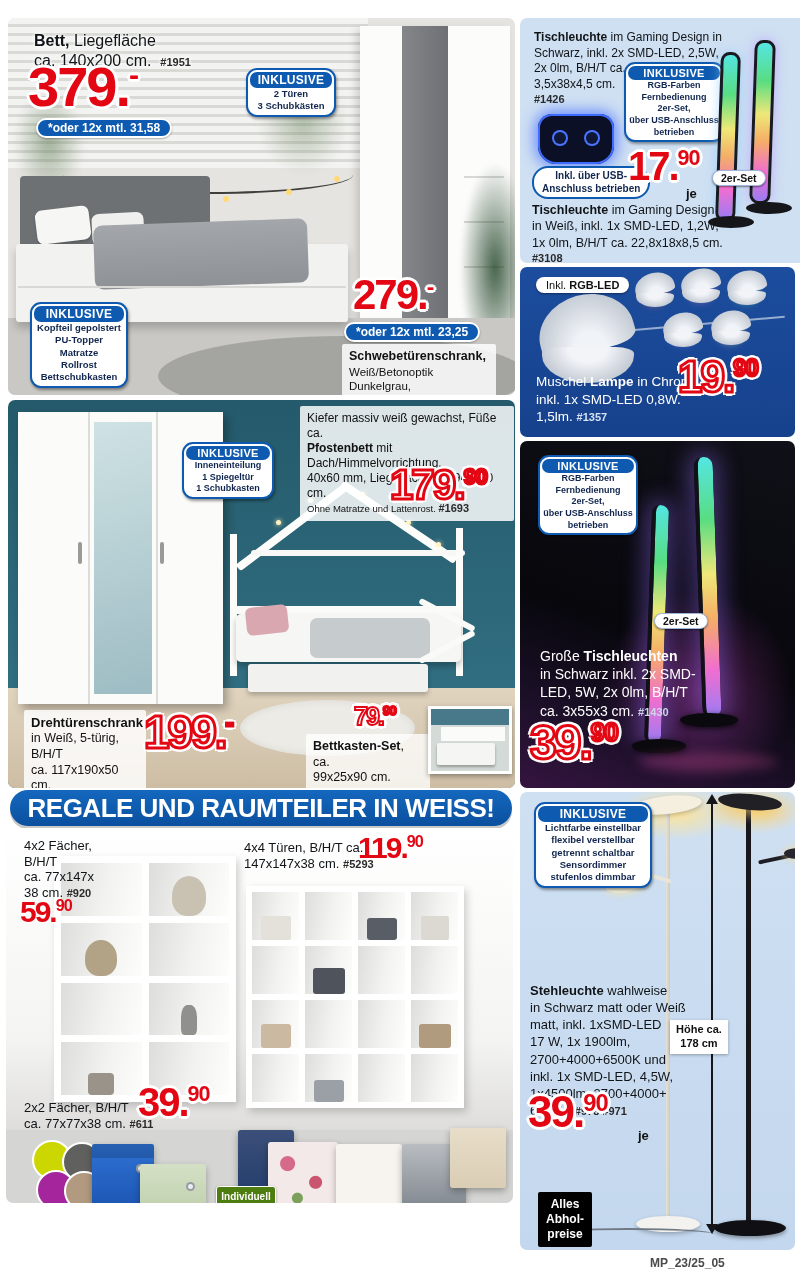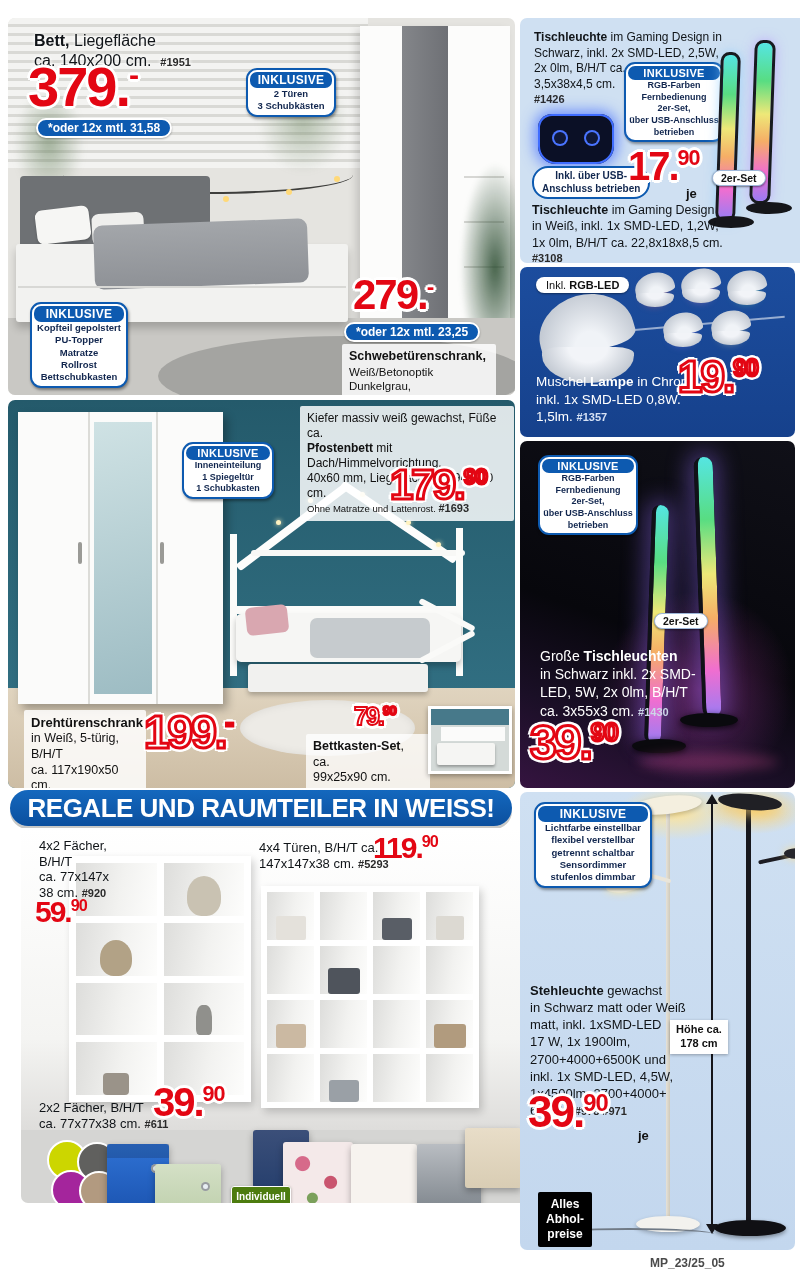--- a/index.html
+++ b/index.html
@@ -149,21 +149,21 @@
       <div class="abs" style="left:0;top:0;width:78px;height:16px;background:#47798a"></div>
       <div class="abs" style="left:6px;top:34px;width:58px;height:22px;background:#f5f5f3;border-radius:2px;box-shadow:0 2px 3px rgba(0,0,0,.3)"></div>
       <div class="abs" style="left:10px;top:18px;width:64px;height:14px;background:#fbfbfa"></div>
     </div>
   </section>
 
   <div class="banner" style="left:10px;top:790px;width:502px;height:36px">
       <span>REGALE UND RAUMTEILER IN WEISS!</span>
     </div>
 
-  <section class="panel" style="left:21px;top:828px;width:507px;height:375px;background:#d5d5d3;border-radius:0 0 7px 7px">
+  <section class="panel" style="left:6px;top:828px;width:507px;height:375px;background:#d5d5d3;border-radius:0 0 7px 7px">
     <div class="abs" style="left:0;top:0;width:507px;height:302px;background:linear-gradient(180deg,#ffffff 0%,#f4f4f2 70%,#dedddb 100%)"></div>
     <div class="shelf" style="left:48px;top:28px;width:182px;height:246px;grid-template-columns:repeat(2,1fr);grid-template-rows:repeat(4,1fr)">
       <div class="cell"></div>
       <div class="cell">
           <div class="deco" style="width:34px;height:40px;background:#c9c2b2;border-radius:50% 50% 42% 42%"></div>
         </div>
       <div class="cell">
           <div class="deco" style="width:32px;height:36px;background:#b2a286;border-radius:50% 50% 42% 42%"></div>
         </div>
       <div class="cell"></div>
@@ -390,21 +390,21 @@
       <div class="ln">flexibel verstellbar</div>
       <div class="ln">getrennt schaltbar</div>
       <div class="ln">Sensordimmer</div>
       <div class="ln">stufenlos dimmbar</div>
     </div>
     <div class="abs" style="left:150px;top:228px;width:58px;background:#fff;padding:3px 2px;font-size:11px;font-weight:700;text-align:center;line-height:1.25;box-shadow:0 1px 3px rgba(0,0,0,.3)">
       <div>Höhe ca.</div>
       <div>178 cm</div>
     </div>
     <div class="abs desc" style="left:10px;top:190px;width:164px;font-size:13px;line-height:1.32;text-shadow:0 0 3px #cfe0f2,0 0 3px #cfe0f2">
-      <div><b>Stehleuchte</b><span> gewachst</span></div>
+      <div><b>Stehleuchte</b><span> wahlweise</span></div>
       <div>in Schwarz matt oder Weiß</div>
       <div>matt, inkl. 1xSMD-LED</div>
       <div>17 W, 1x 1900lm,</div>
       <div>2700+4000+6500K und</div>
       <div>inkl. 1x SMD-LED, 4,5W,</div>
       <div>1x4500lm, 2700+4000+</div>
       <div><span>6500K.</span> <span class="sku">#978 #971</span></div>
     </div>
     <div class="abs price outline-w" style="left:8px;top:302px;font-size:44px"><span>39.</span><sup>90</sup></div>
     <div class="abs je" style="left:118px;top:336px">je</div>

